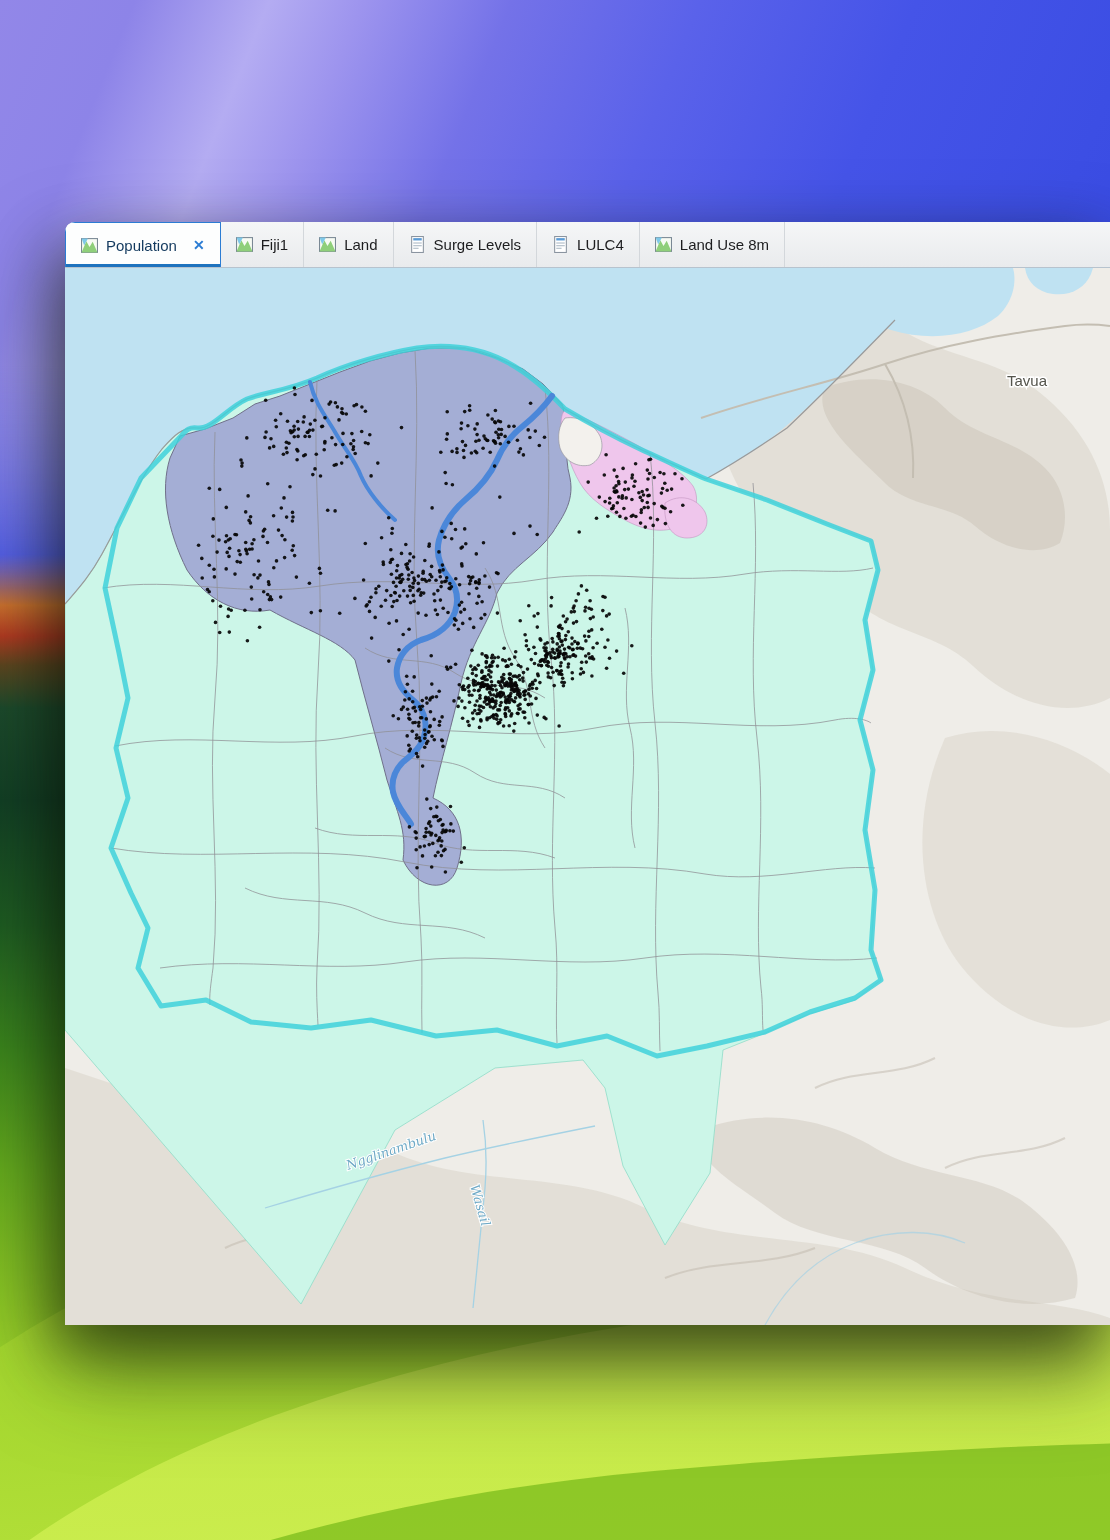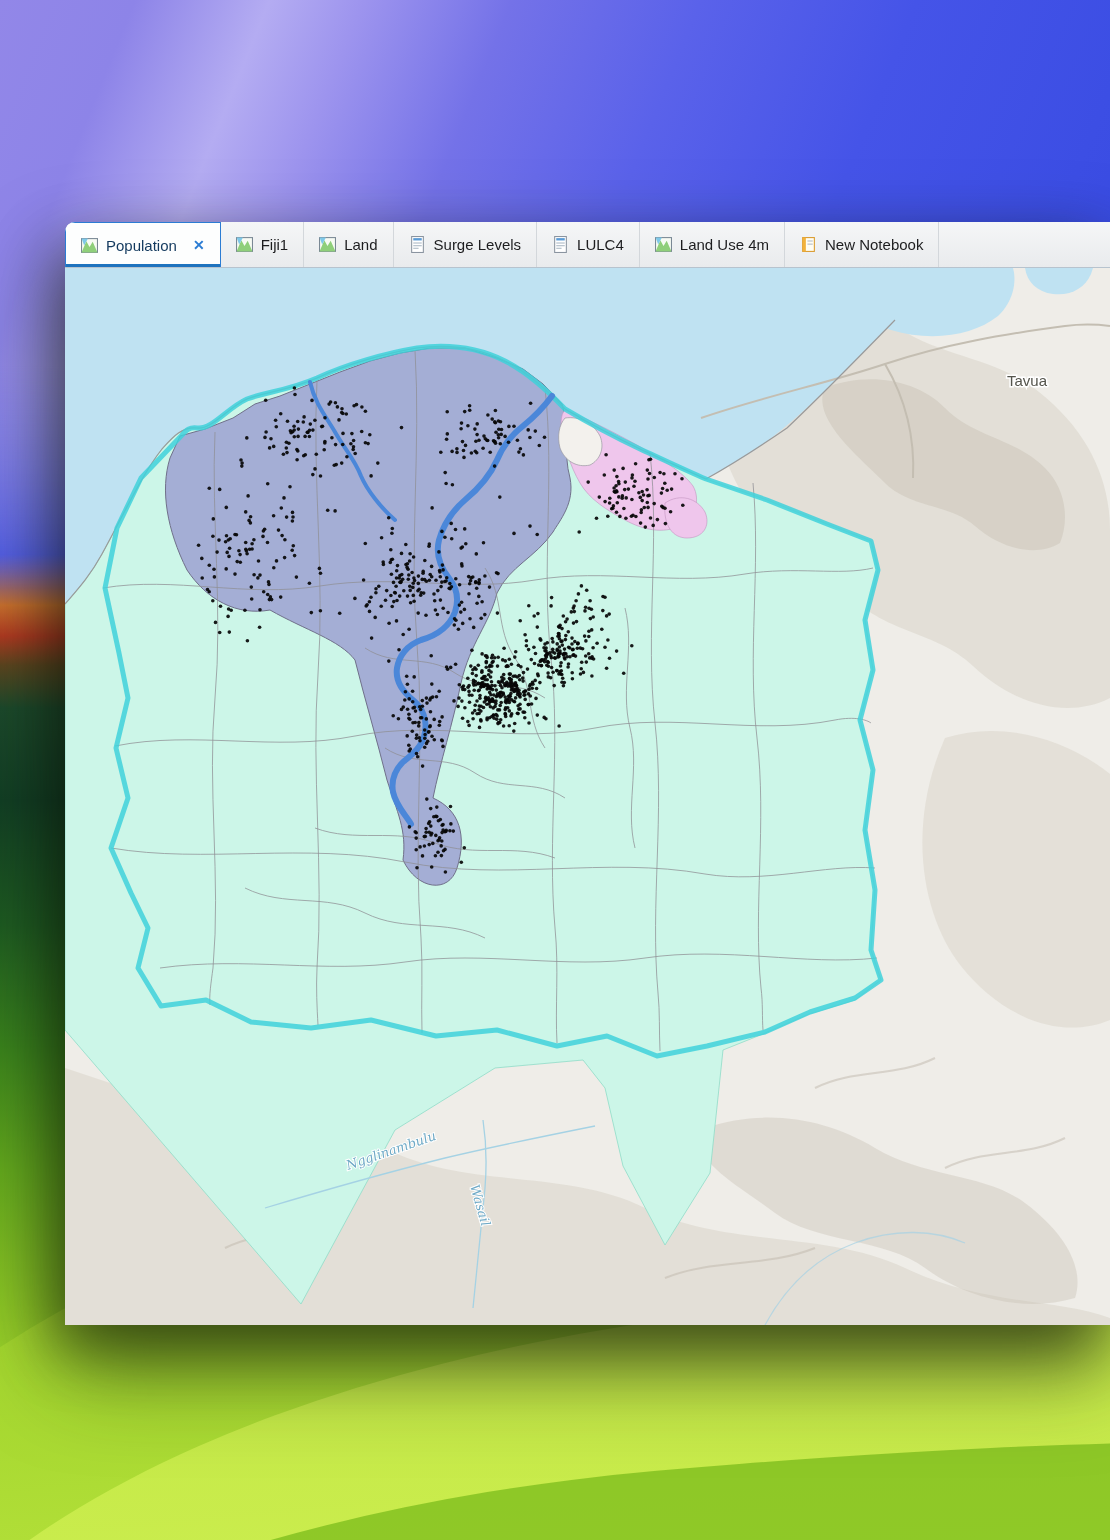--- a/index.html
+++ b/index.html
@@ -141,32 +141,21 @@
           <span class="tab-label">LULC4</span>
         </div>
         <div class="tab">
           <span class="tab-icon">
             <svg viewBox="0 0 16 16" width="17" height="17">
               <rect x="0.5" y="1.5" width="15" height="13" fill="#f7fbf4" stroke="#7a8894"></rect>
               <path d="M0.5,14.5 L5,4 L8,9.5 L11,4.5 L15.5,14.5 Z" fill="#8fcf7a"></path>
               <path d="M0.5,1.5 L6.5,1.5 L3,8 Z" fill="#7ec8e8"></path>
             </svg>
           </span>
-          <span class="tab-label">Land Use 4m</span>
-        </div>
-        <div class="tab">
-          <span class="tab-icon">
-            <svg viewBox="0 0 16 16" width="17" height="17">
-              <rect x="2.5" y="1.5" width="11" height="13" fill="#fffdf2" stroke="#d99a2b"></rect>
-              <rect x="2.5" y="1.5" width="3" height="13" fill="#f2b23c"></rect>
-              <rect x="7" y="4" width="5" height="1.4" fill="#c8cdd4"></rect>
-              <rect x="7" y="7" width="5" height="1.4" fill="#c8cdd4"></rect>
-            </svg>
-          </span>
-          <span class="tab-label">New Notebook</span>
+          <span class="tab-label">Land Use 8m</span>
         </div>
       </div>
 
     <div class="map-wrap">
       <svg class="map" viewBox="0 0 1045 1057" preserveAspectRatio="none">
 
         <rect x="0" y="0" width="1045" height="1057" fill="#efede8"></rect>
 
         <g opacity="1">
           <path class="shade" opacity=".6" d="M640,26 C700,8 770,16 824,54 C878,92 926,86 974,124 C1022,162 1045,210 1045,262 L1045,430 C1002,452 948,436 908,398 C868,360 812,366 778,318 C744,270 690,258 668,208 C646,158 622,70 640,26 Z"></path>

